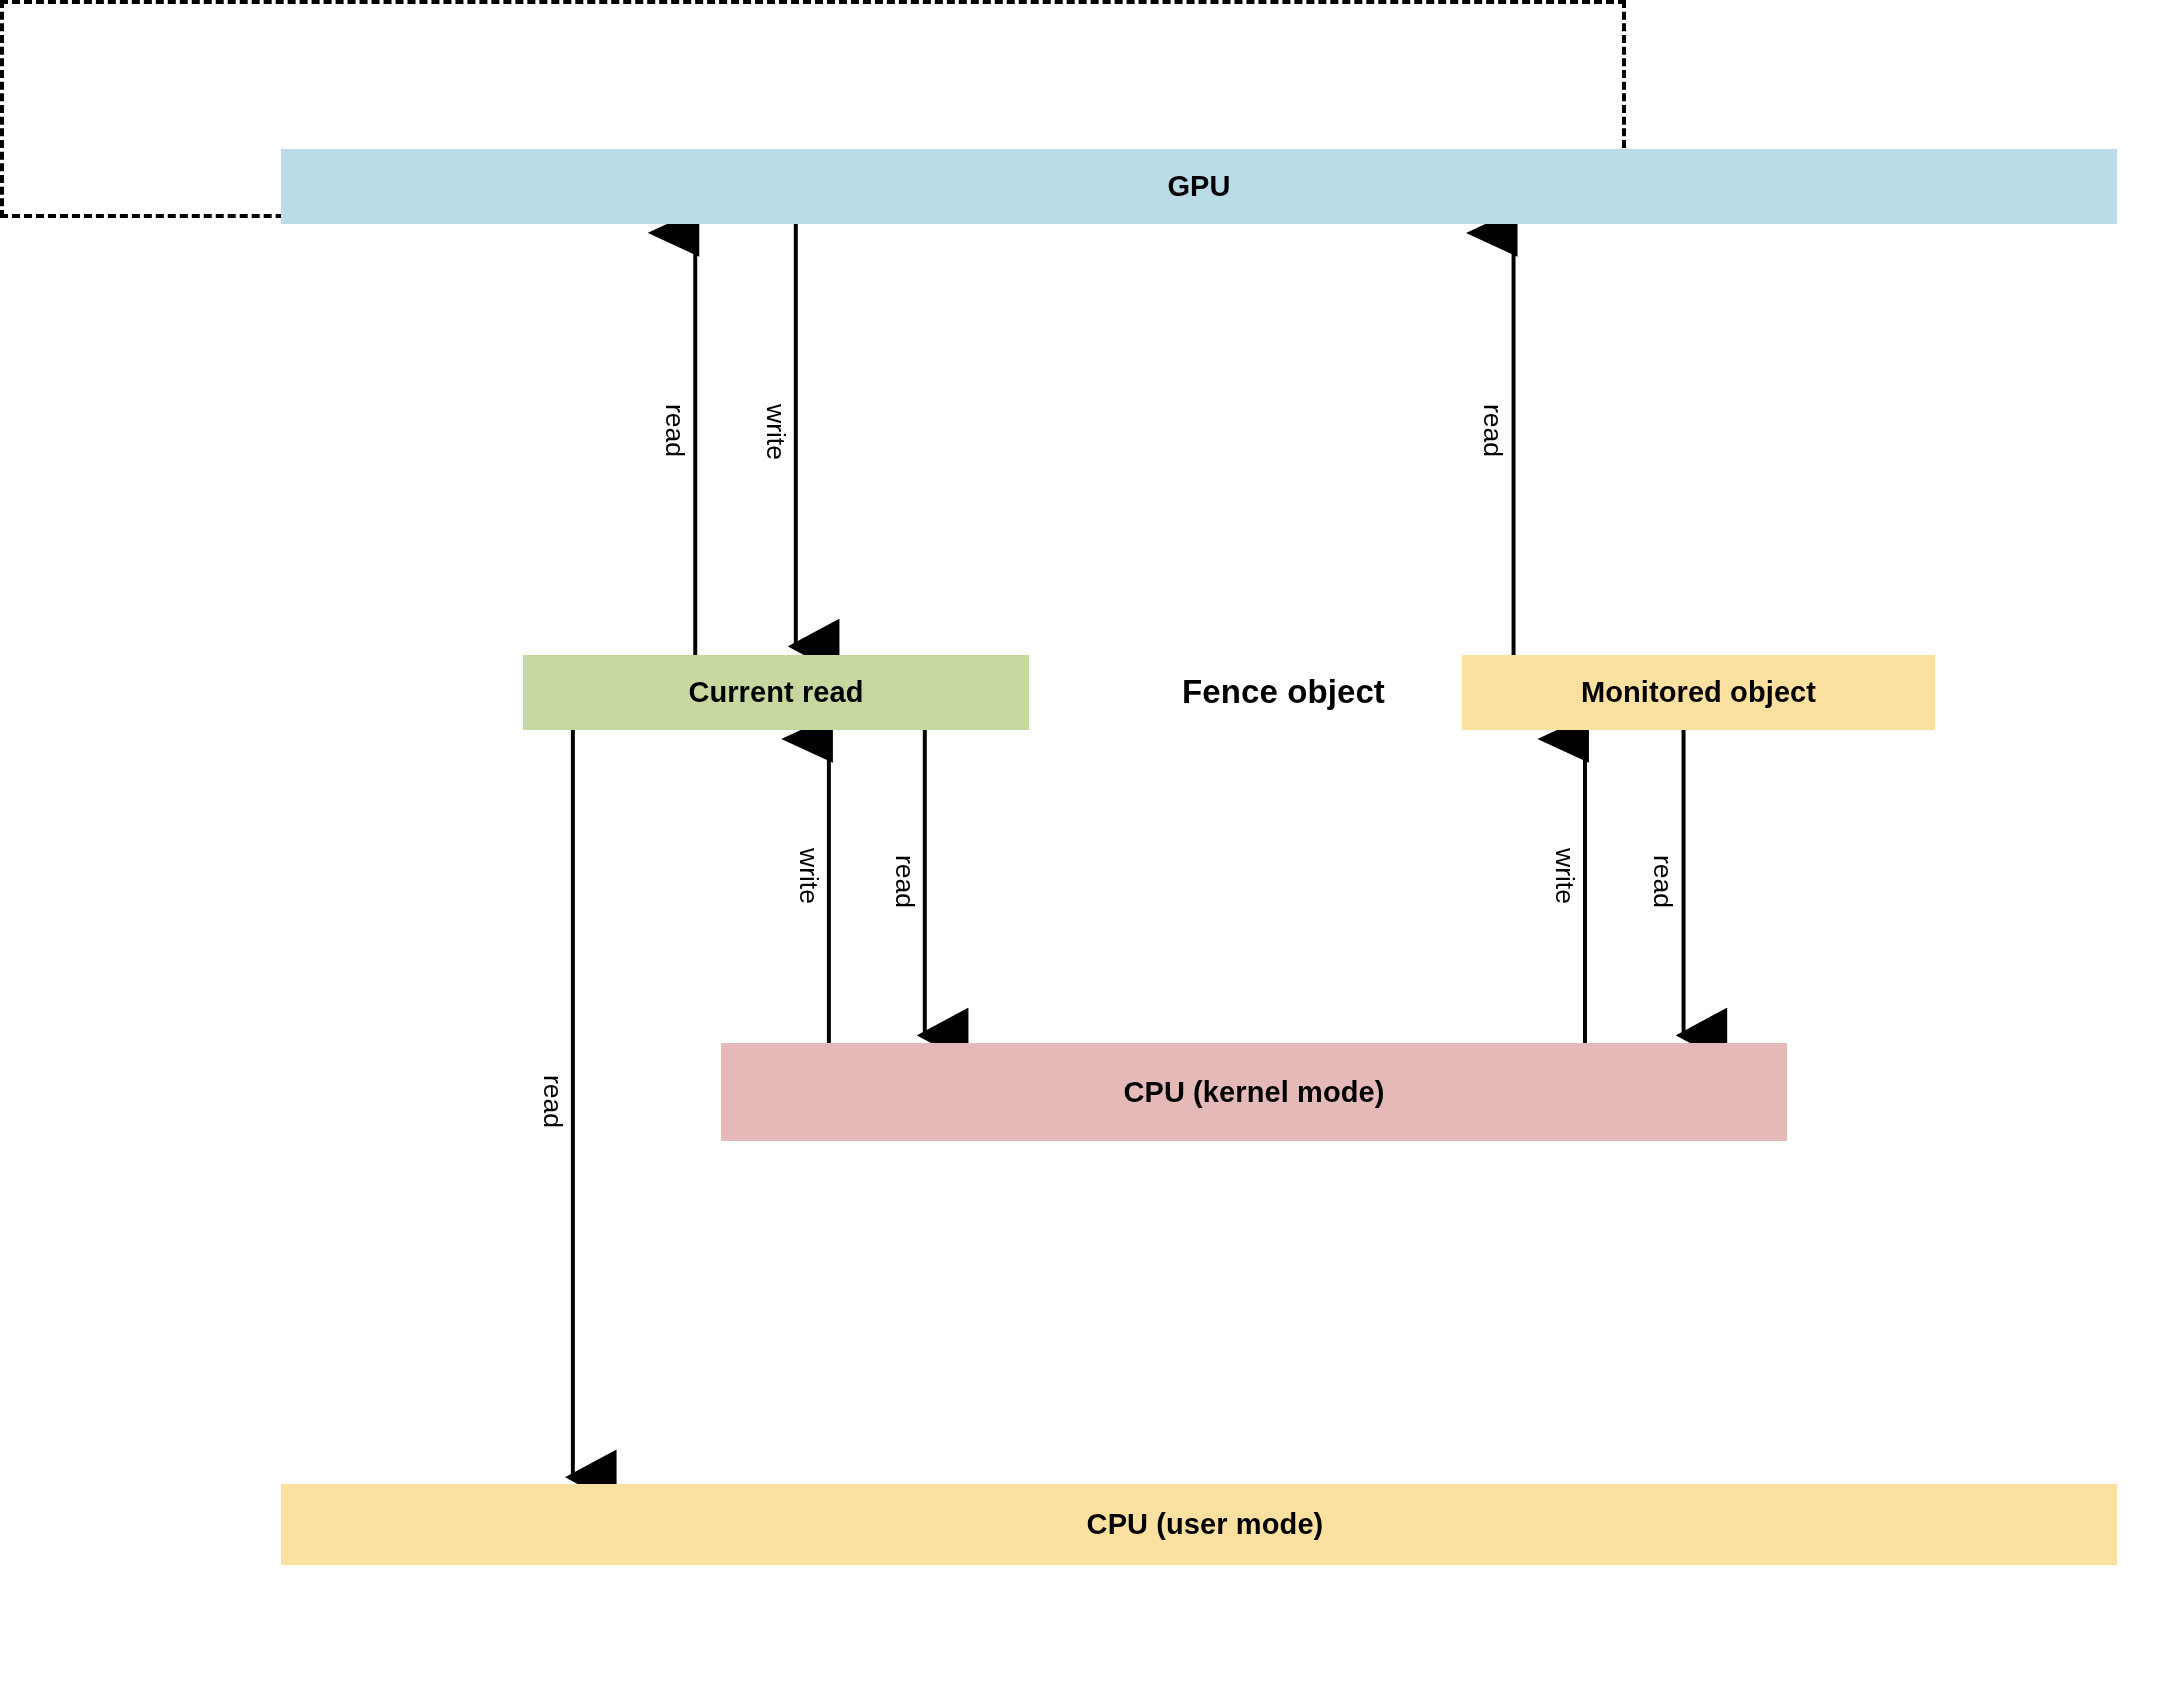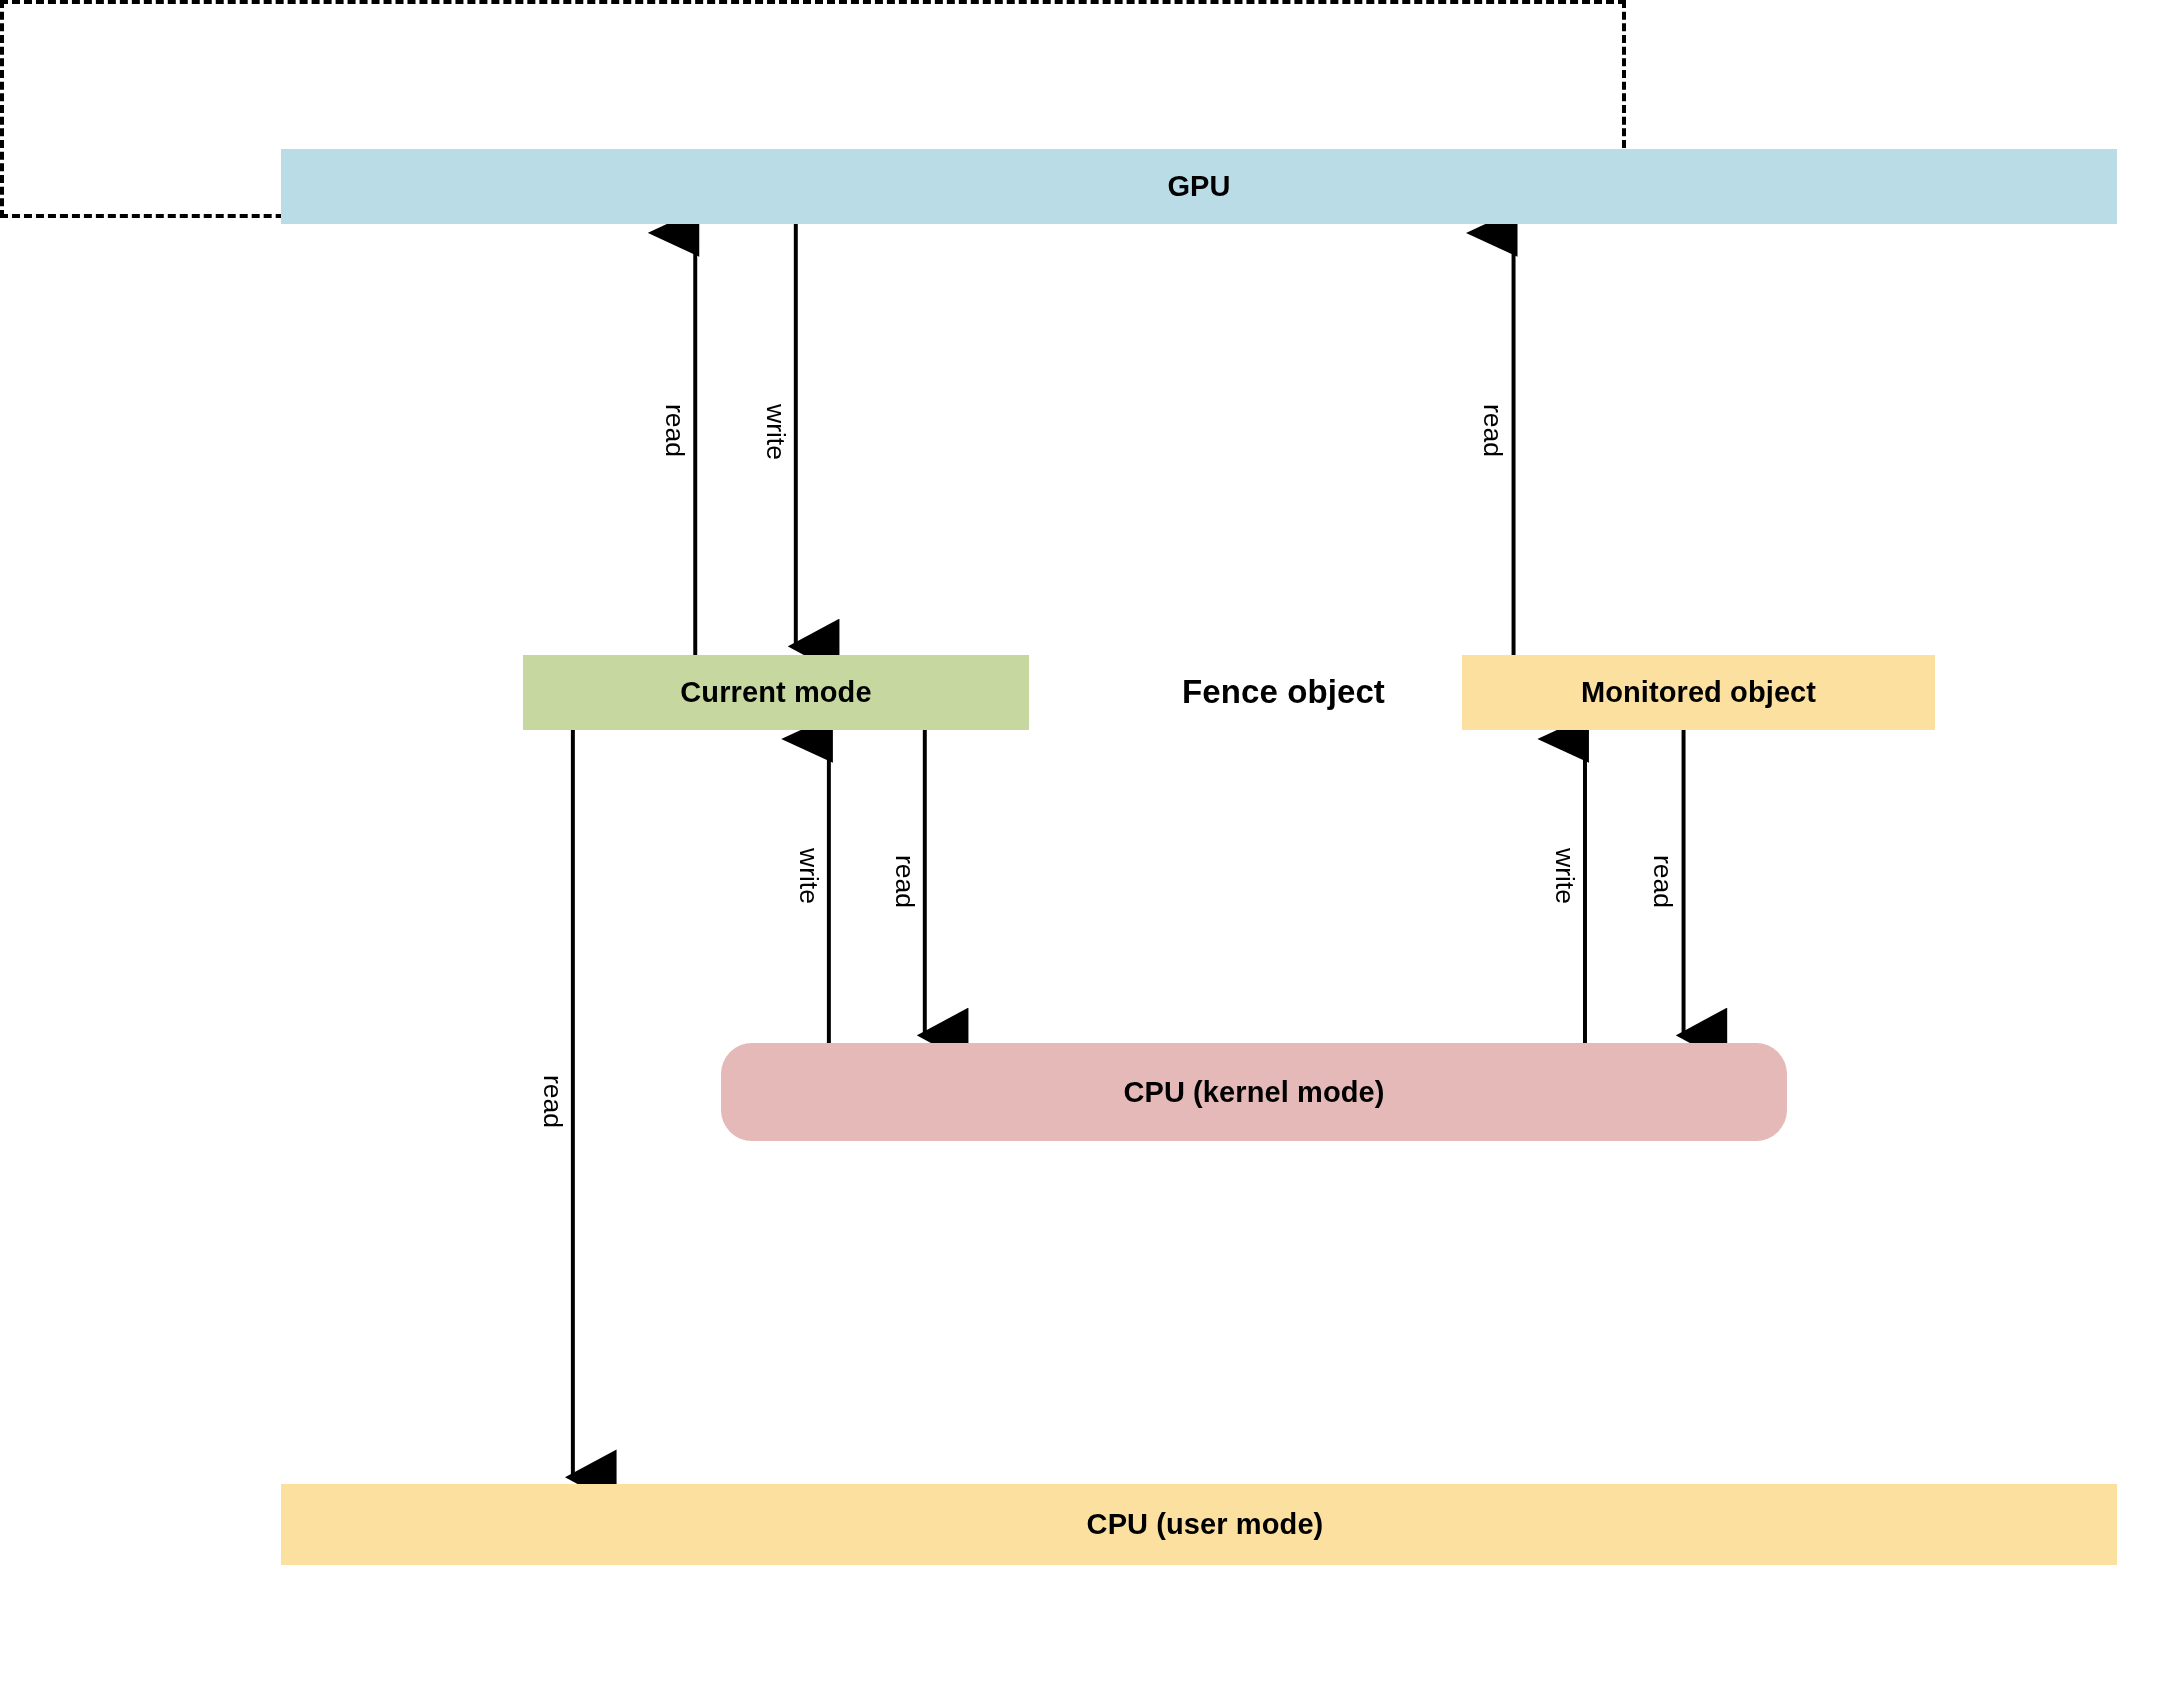--- a/index.html
+++ b/index.html
@@ -72,21 +72,20 @@
     height: 75px;
     background: #fce0a0;
   }
   
   #cpu-kernel-box {
     left: 721px;
     top: 1043px;
     width: 1066px;
     height: 98px;
     background: #e4b9b8;
-    border-radius: 31px;
   }
   #cpu-user-box {
     left: 281px;
     top: 1484px;
     width: 1836px;
     height: 81px;
     background: #fce0a0;
     padding-left: 12px;
   }
   
@@ -140,21 +139,21 @@
 
     <line x1="866" y1="1103" x2="866" y2="2233" stroke="#000000" stroke-width="6" marker-end="url(#arrow-down)"></line>
   </svg>
 
   <div class="box" id="gpu-box">GPU</div>
 
   <div id="fence-box"></div>
 
   <div class="box" id="fence-label">Fence object</div>
 
-  <div class="box" id="current-value-box">Current mode</div>
+  <div class="box" id="current-value-box">Current read</div>
 
   <div class="box" id="monitored-value-box">Monitored object</div>
 
   <div class="box" id="cpu-kernel-box">CPU (kernel mode)</div>
 
   <div class="box" id="cpu-user-box">CPU (user mode)</div>
 
   <span class="arrow-label" style="left:688px; top:404px;">read</span>
 
   <span class="arrow-label" style="left:789px; top:404px;">write</span>

